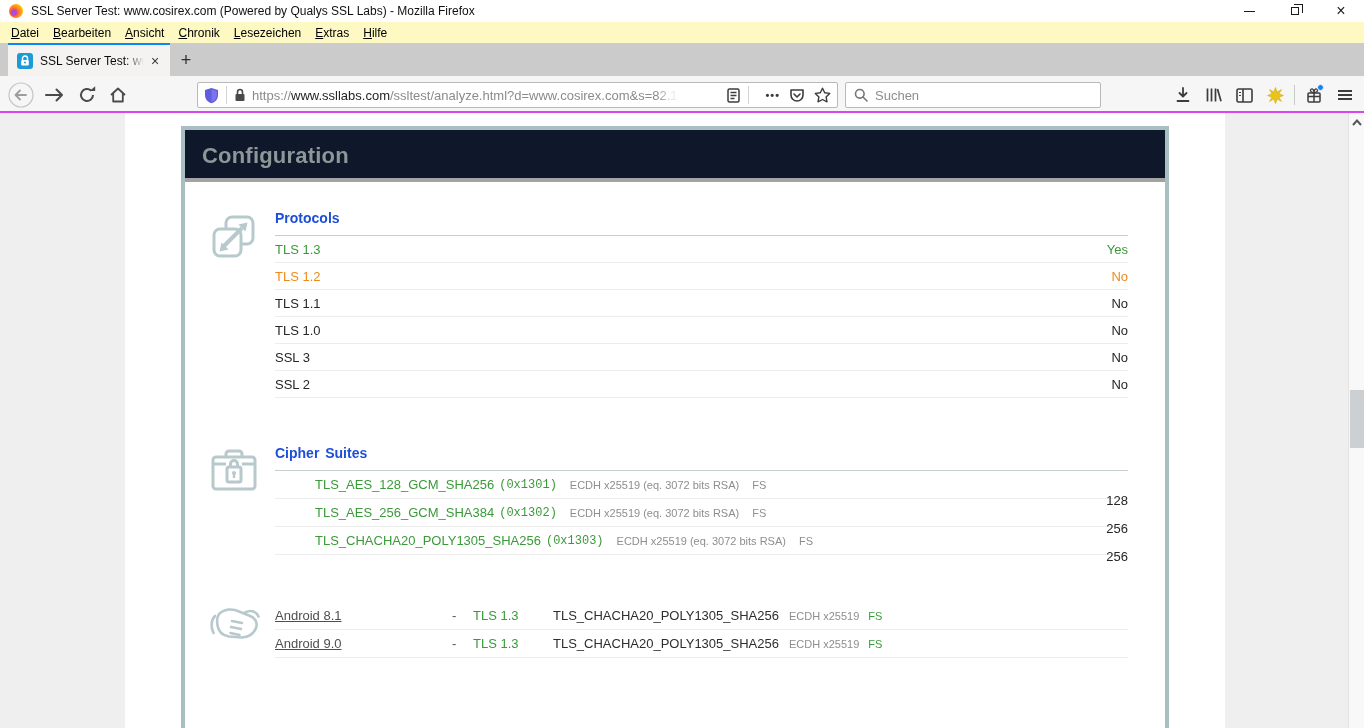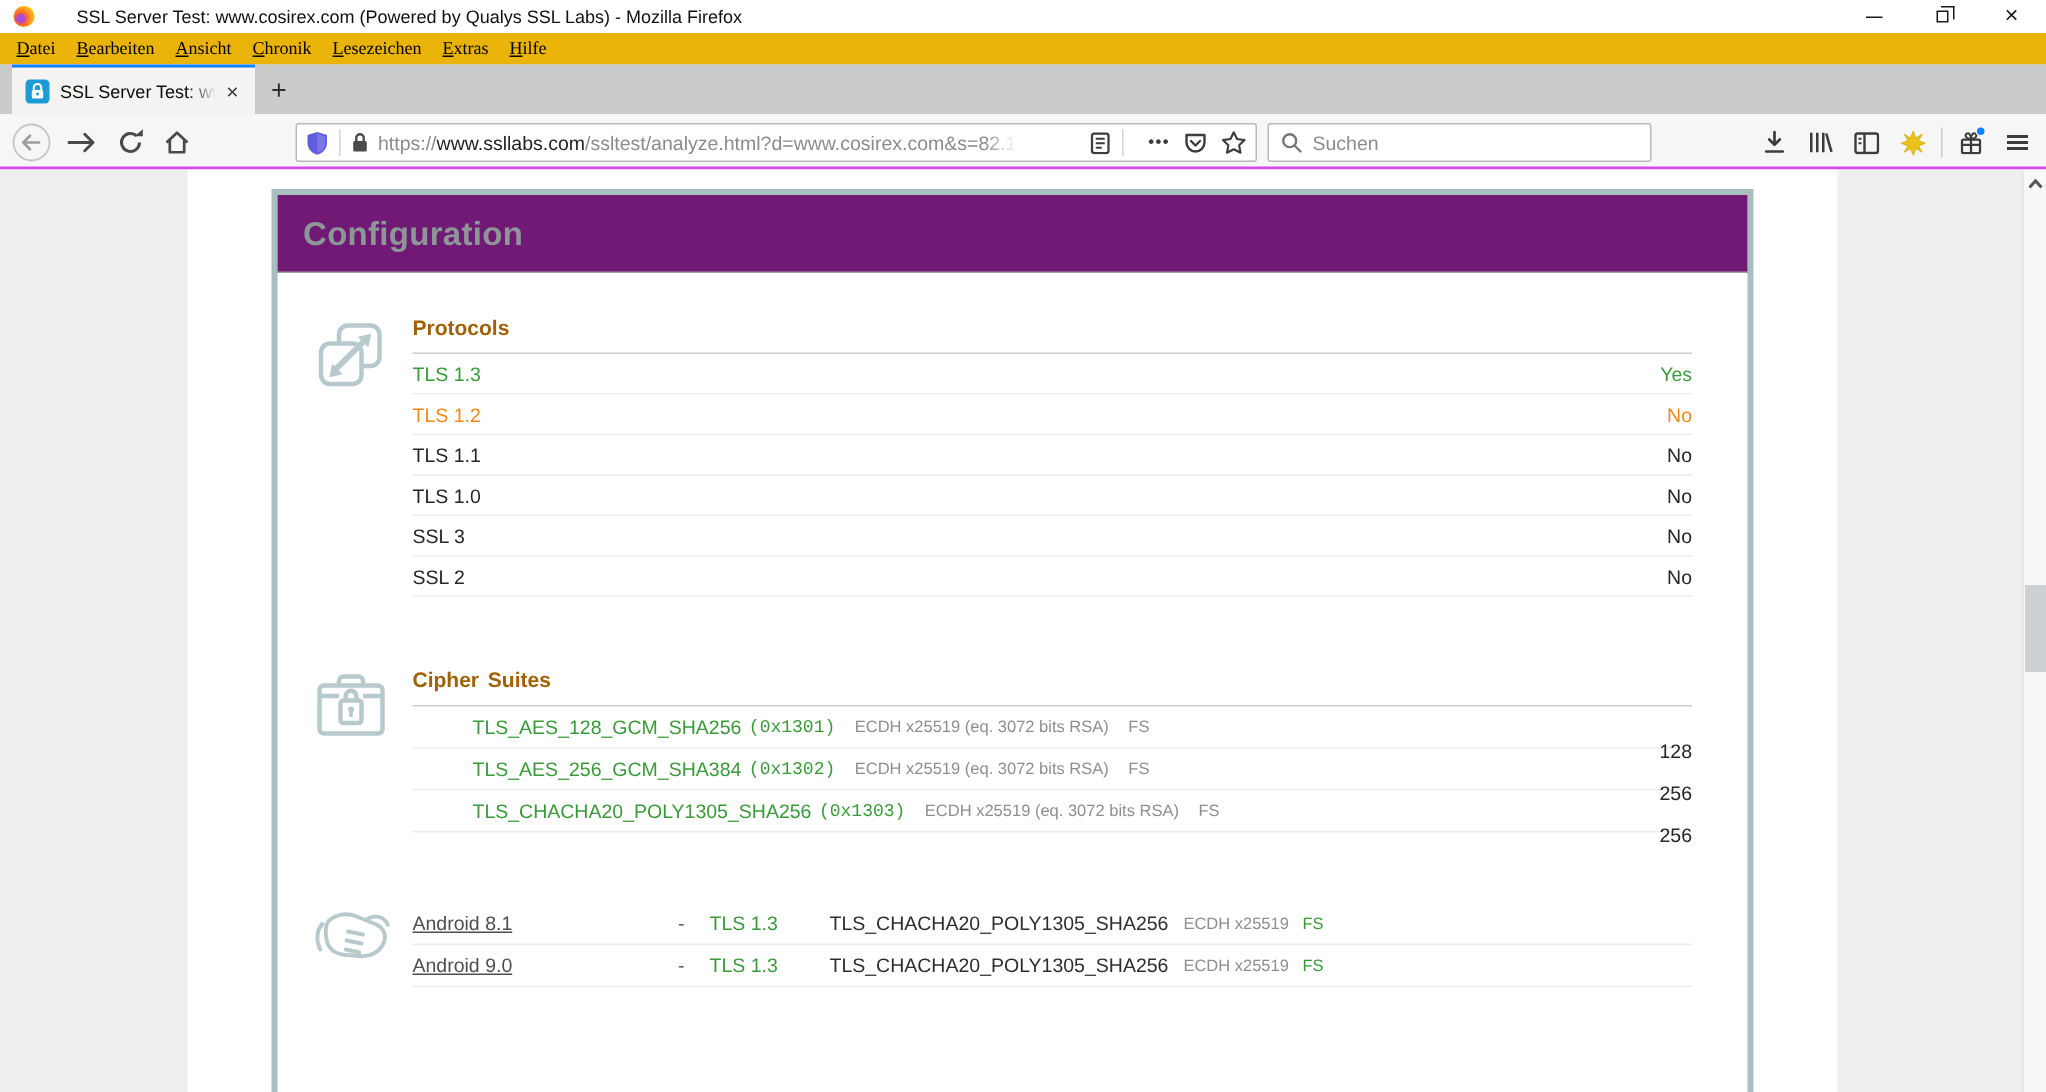--- a/index.html
+++ b/index.html
@@ -1,32 +1,32 @@
 <!DOCTYPE html>
 <html><head>
 <meta charset="utf-8">
 <style>
   * { margin:0; padding:0; box-sizing:border-box; }
   html,body { width:1364px; height:728px; }
   body { font-family:"Liberation Sans", sans-serif; background:#efefef; overflow:hidden; }
   .window { position:relative; width:1364px; height:728px; background:#efefef; }
 
   
-  .titlebar { position:absolute; top:0; left:0; width:100%; height:22px; background:#ffffff; display:flex; align-items:center;gap:20px; }
+  .titlebar { position:absolute; top:0; left:0; width:100%; height:22px; background:#ffffff; display:flex; align-items:center; }
   .ff-logo { width:14px; height:14px; margin-left:9px; border-radius:50%;
              background:radial-gradient(circle at 35% 60%, #b04bd6 0 22%, #ff5f2e 30%, #ff9a1f 55%, #ffc400 75%); }
   .win-title { margin-left:8px; font-size:12px; color:#101010; }
   .win-controls { position:absolute; right:0; top:0; height:22px; display:flex; }
   .win-btn { width:46px; height:22px; display:flex; align-items:center; justify-content:center; color:#1a1a1a; font-size:14px; }
   .glyph-min { width:11px; height:1px; background:#1a1a1a; display:block; }
   .glyph-restore { width:8px; height:8px; border:1px solid #1a1a1a; position:relative; background:#fff; }
   .glyph-restore::before { content:""; position:absolute; left:2px; top:-4px; width:8px; height:8px; border:1px solid #1a1a1a; border-left:none; border-bottom:none; }
 
   
-  .menubar { position:absolute; top:22px; left:0; width:100%; height:21px; background:#eab308; display:flex; align-items:center; padding-left:4px;font-family:Liberation Serif, serif; }
+  .menubar { position:absolute; top:22px; left:0; width:100%; height:21px; background:#fef9c3; display:flex; align-items:center; padding-left:4px; }
   .menu-item { display:inline-block; padding:2px 7px; font-size:12px; color:#000; }
   .menu-item::first-letter { text-decoration:underline; }
 
   
   .tabbar { position:absolute; top:43px; left:0; width:100%; height:33px; background:#cbcbcb; }
   .tab { position:absolute; left:8px; top:0; width:162px; height:33px; background:#f4f3f2; border-top:2px solid #0a84ff; display:flex; align-items:center; }
   .tab-favicon { width:16px; height:16px; margin-left:9px; background:#1d9bd7; border-radius:3px; position:relative; flex:none; }
   .tab-favicon svg { position:absolute; left:3px; top:2px; }
   .tab-title { margin-left:7px; font-size:12px; color:#0c0c0c; white-space:nowrap; overflow:hidden; width:104px; position:relative; }
   .tab-title-fade { position:absolute; right:0; top:0; bottom:0; width:18px; background:linear-gradient(to right, rgba(244,243,242,0), #f4f3f2); }
@@ -58,28 +58,28 @@
 
   
   .content { position:absolute; top:113px; left:0; width:1364px; height:615px; background:#efefef; overflow:hidden; }
   .page-column { position:absolute; left:125px; top:0; width:1100px; height:615px; background:#ffffff; }
 
   .scrollbar { position:absolute; right:0; top:0; width:16px; height:615px; background:#f8f8f8; border-left:1px solid #e2e2e2; }
   .scroll-up { position:absolute; top:3px; left:2px; width:12px; height:12px; display:flex; align-items:center; justify-content:center; }
   .scroll-thumb { position:absolute; left:1px; top:277px; width:14px; height:58px; background:#cdd0d2; }
 
   .configbox { position:absolute; left:181px; top:13px; width:988px; height:660px; border:4px solid #a9bec0; background:#fff; }
-  .configbox-header { height:52px; background:#701a75; border-bottom:1px solid #a3a3a3; }
+  .configbox-header { height:52px; background:#0f172a; border-bottom:4px solid #a3a3a3; }
   .configbox-title { font-size:22px; font-weight:bold; color:#8e9798; line-height:52px; padding-left:17px; letter-spacing:0.2px; }
   .configbox-body { padding-top:28px; }
 
   .section { display:flex; margin-bottom:47px; }
   .section-icon { width:90px; padding-left:24px; flex:none; padding-top:2px; }
   .section-content { width:853px; flex:none; }
-  .section-heading { font-size:14px; font-weight:bold; color:#a16207; padding-bottom:9px; border-bottom:1px solid #c6ced0; word-spacing:2px; }
+  .section-heading { font-size:14px; font-weight:bold; color:#1d4ed8; padding-bottom:9px; border-bottom:1px solid #c6ced0; word-spacing:2px; }
 
   .trow { display:flex; justify-content:space-between; align-items:center; height:27px; border-bottom:1px solid #ededed; font-size:13px; color:#262626; }
   .c-green { color:#3a9a3a; }
   .c-orange { color:#ef8a1a; }
   .c-gray-sm { color:#8e8e8e; font-size:11px; }
 
   .group-row { display:flex; justify-content:space-between; align-items:center; padding:15px 0 9px 0; border-bottom:1px solid #ededed; }
   .group-label { font-size:13px; font-weight:bold; color:#2aa0d2; }
   .collapse-btn { width:18px; height:18px; border:2px solid #1d94cb; display:flex; align-items:center; justify-content:center; margin-right:1px; }
   .collapse-btn i { display:block; width:8px; height:2px; background:#1d94cb; }

